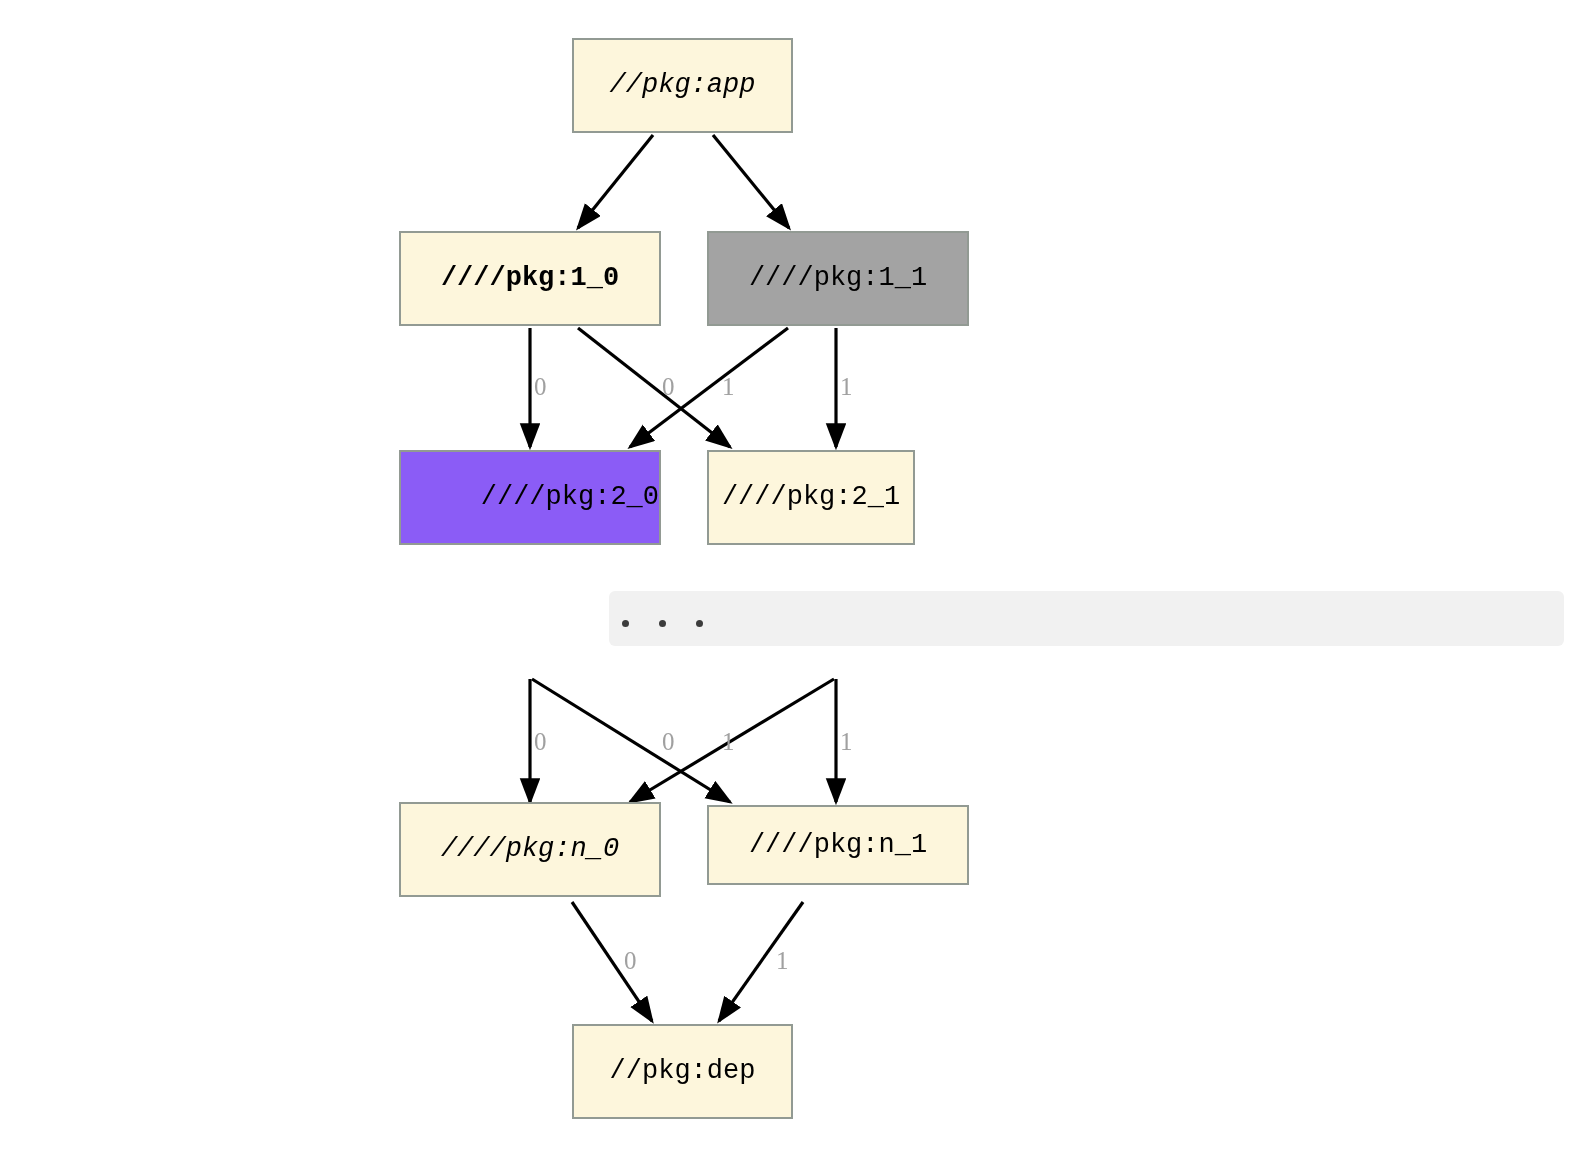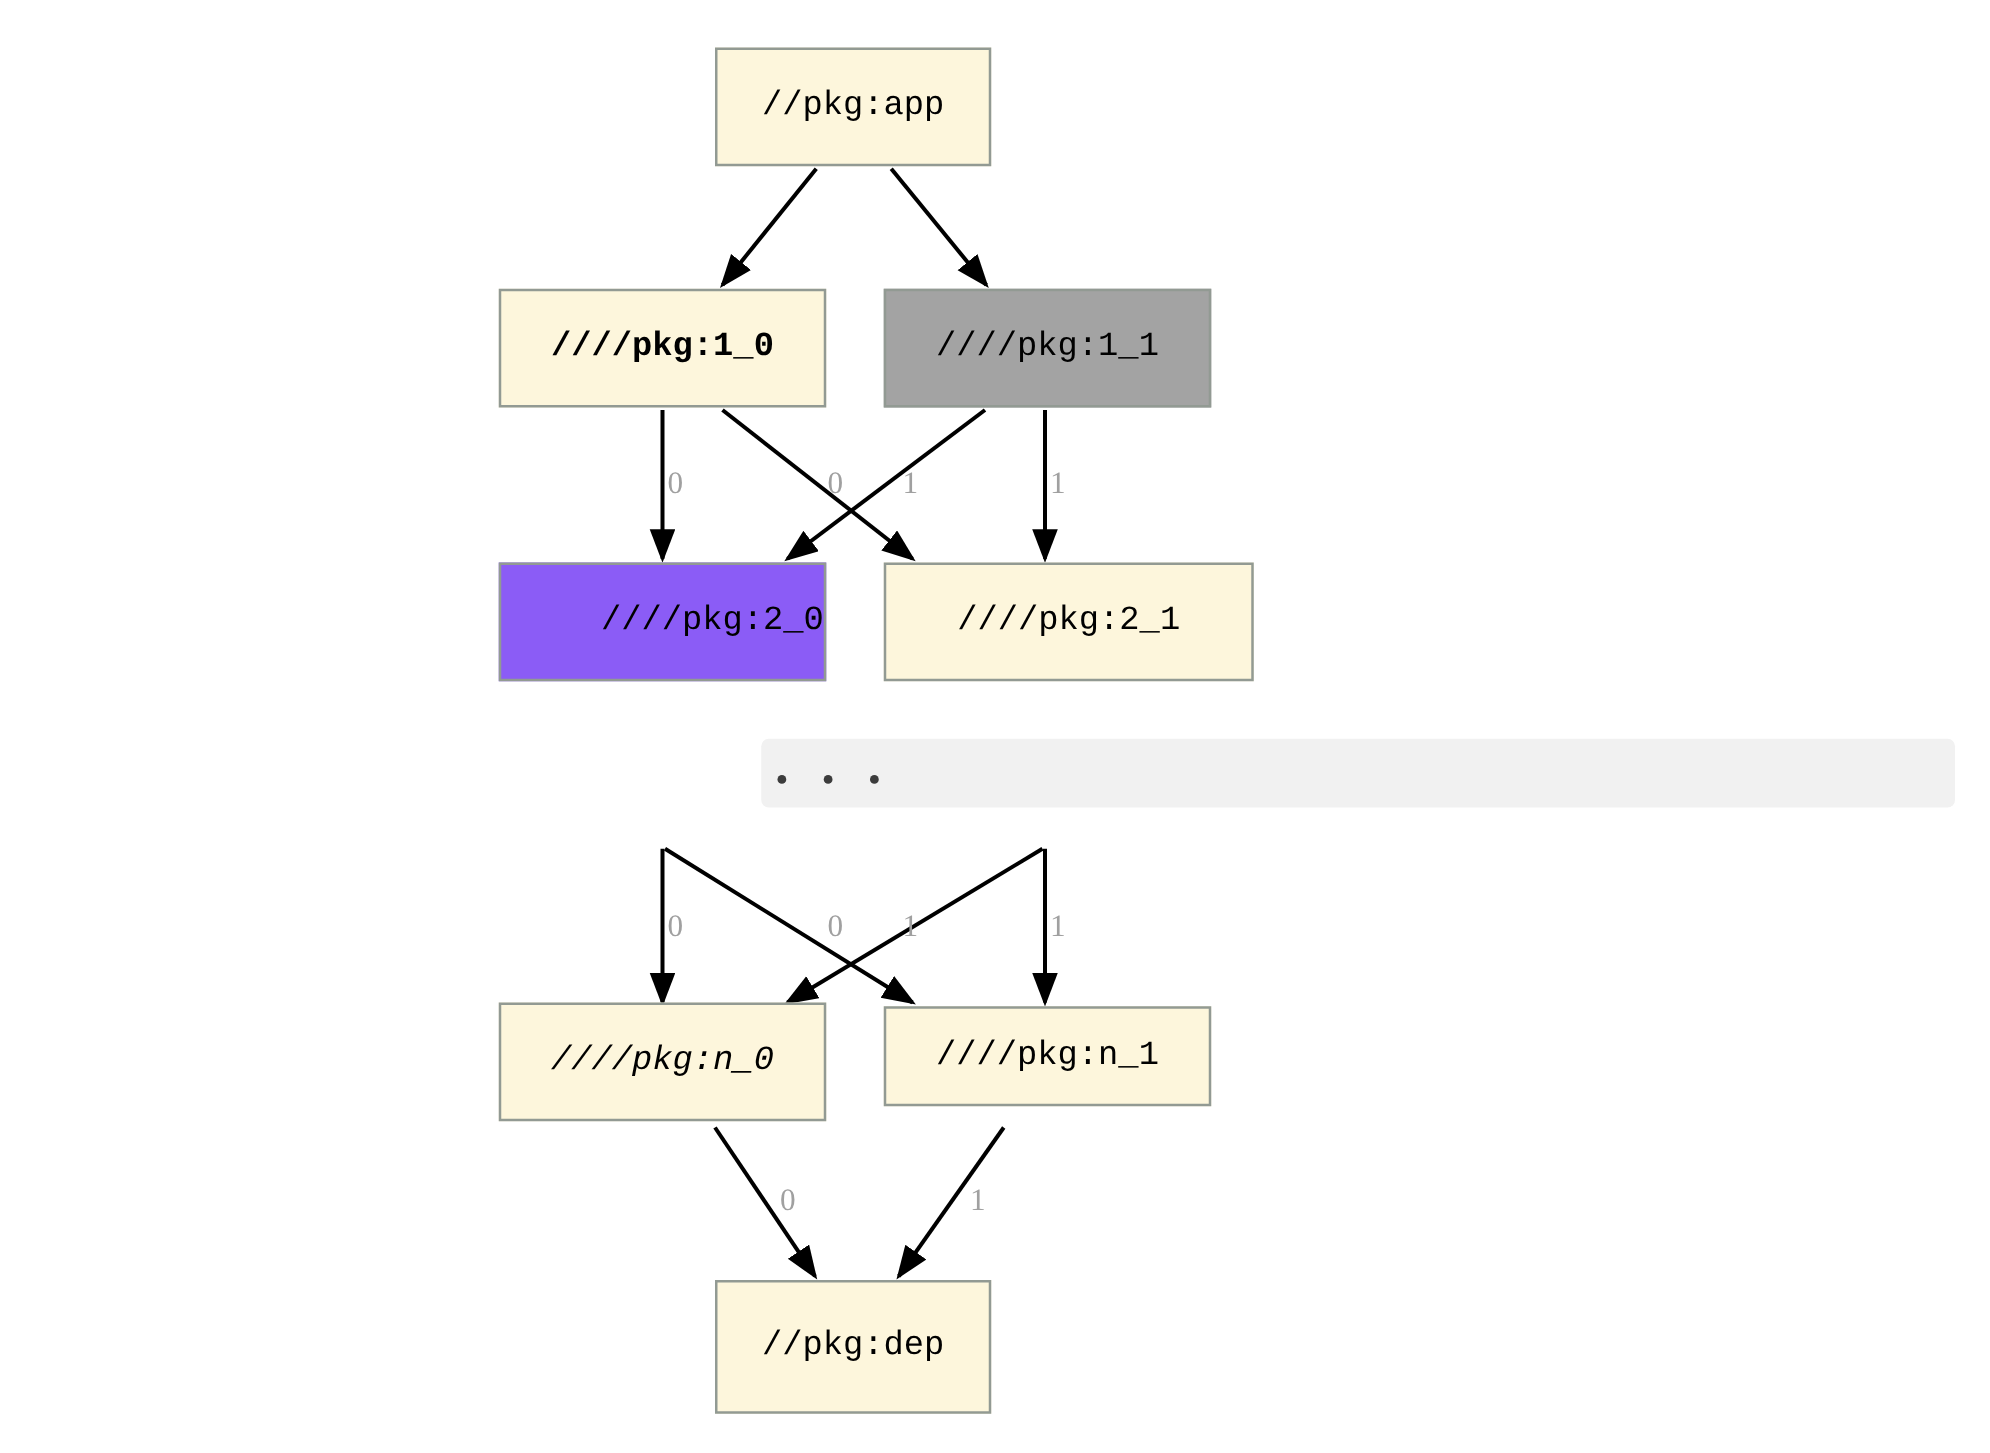--- a/index.html
+++ b/index.html
@@ -85,42 +85,42 @@
         <line x1="530" y1="679" x2="530" y2="802" stroke="#000000" stroke-width="3.2" marker-end="url(#arrowhead)"></line>
         <line x1="532" y1="679" x2="730" y2="802" stroke="#000000" stroke-width="3.2" marker-end="url(#arrowhead)"></line>
         <line x1="834" y1="679" x2="630" y2="802" stroke="#000000" stroke-width="3.2" marker-end="url(#arrowhead)"></line>
         <line x1="836" y1="679" x2="836" y2="802" stroke="#000000" stroke-width="3.2" marker-end="url(#arrowhead)"></line>
         <line x1="572" y1="902" x2="652" y2="1021" stroke="#000000" stroke-width="3.2" marker-end="url(#arrowhead)"></line>
         <line x1="803" y1="902" x2="719" y2="1021" stroke="#000000" stroke-width="3.2" marker-end="url(#arrowhead)"></line>
       </g>
   </svg>
 
   <div id="nodes-layer">
-      <div class="node-box" style="left: 572px; top: 38px; width: 221px; height: 95px; background: rgb(253, 246, 220); border-color: rgb(146, 154, 147);">
+      <div class="node-box" style="left: 572px; top: 38px; width: 221px; height: 95px; background: rgb(253, 246, 220); border-color: rgb(146, 154, 147); font-style: italic;">
         <span class="node-label">//pkg:app</span>
       </div>
       <div class="node-box" style="left: 399px; top: 231px; width: 262px; height: 95px; background: rgb(253, 246, 220); border-color: rgb(146, 154, 147); font-weight: bold;">
         <span class="node-label">////pkg:1_0</span>
       </div>
       <div class="node-box" style="left: 707px; top: 231px; width: 262px; height: 95px; background: #a3a3a3; border-color: rgb(146, 154, 147);">
         <span class="node-label">////pkg:1_1</span>
       </div>
       <div class="node-box" style="left: 399px; top: 450px; width: 262px; height: 95px; background: #8b5cf6; border-color: rgb(146, 154, 147); justify-content: flex-end;">
         <span class="node-label">////pkg:2_0</span>
       </div>
-      <div class="node-box" style="left: 707px; top: 450px; width: 296px; height: 95px; background: rgb(253, 246, 220); border-color: rgb(146, 154, 147);">
+      <div class="node-box" style="left: 707px; top: 450px; width: 208px; height: 95px; background: rgb(253, 246, 220); border-color: rgb(146, 154, 147);">
         <span class="node-label">////pkg:2_1</span>
       </div>
       <div class="node-box" style="left: 399px; top: 802px; width: 262px; height: 95px; background: rgb(253, 246, 220); border-color: rgb(146, 154, 147); font-style: italic;">
         <span class="node-label">////pkg:n_0</span>
       </div>
       <div class="node-box" style="left: 707px; top: 805px; width: 262px; height: 80px; background: rgb(253, 246, 220); border-color: rgb(146, 154, 147);">
         <span class="node-label">////pkg:n_1</span>
       </div>
-      <div class="node-box" style="left: 572px; top: 1024px; width: 221px; height: 107px; background: rgb(253, 246, 220); border-color: rgb(146, 154, 147);">
+      <div class="node-box" style="left: 572px; top: 1024px; width: 221px; height: 95px; background: rgb(253, 246, 220); border-color: rgb(146, 154, 147);">
         <span class="node-label">//pkg:dep</span>
       </div>
     </div>
   <div id="edge-labels-layer">
       <div class="edge-label" style="left: 534px; top: 374px; color: rgb(160, 160, 160);">0</div>
       <div class="edge-label" style="left: 662px; top: 374px; color: rgb(160, 160, 160);">0</div>
       <div class="edge-label" style="left: 722px; top: 374px; color: rgb(160, 160, 160);">1</div>
       <div class="edge-label" style="left: 840px; top: 374px; color: rgb(160, 160, 160);">1</div>
       <div class="edge-label" style="left: 534px; top: 729px; color: rgb(160, 160, 160);">0</div>
       <div class="edge-label" style="left: 662px; top: 729px; color: rgb(160, 160, 160);">0</div>

